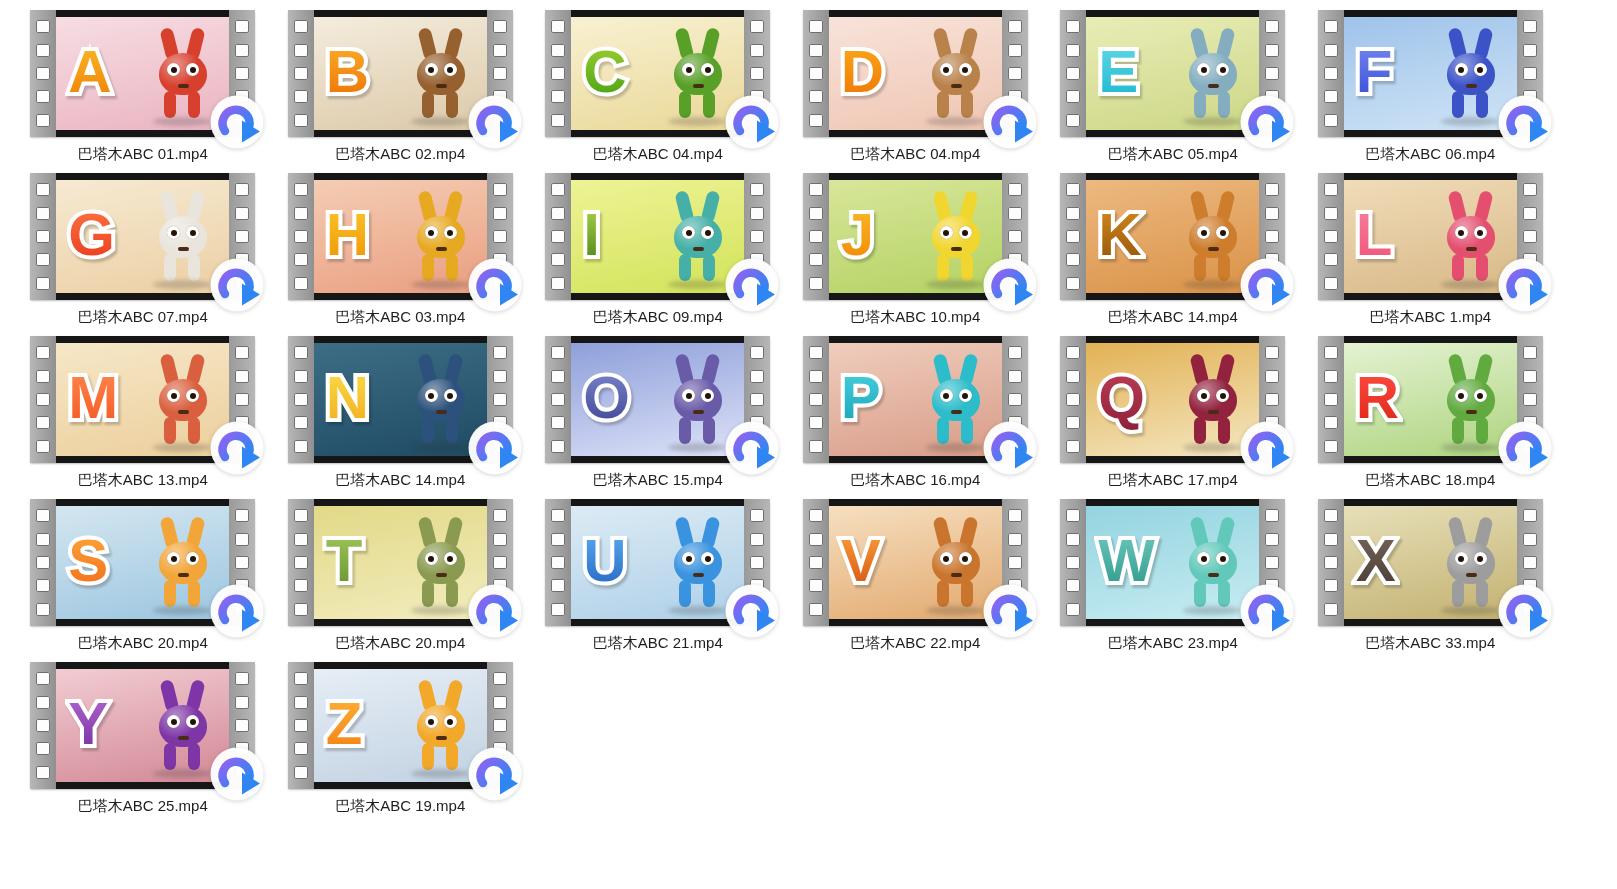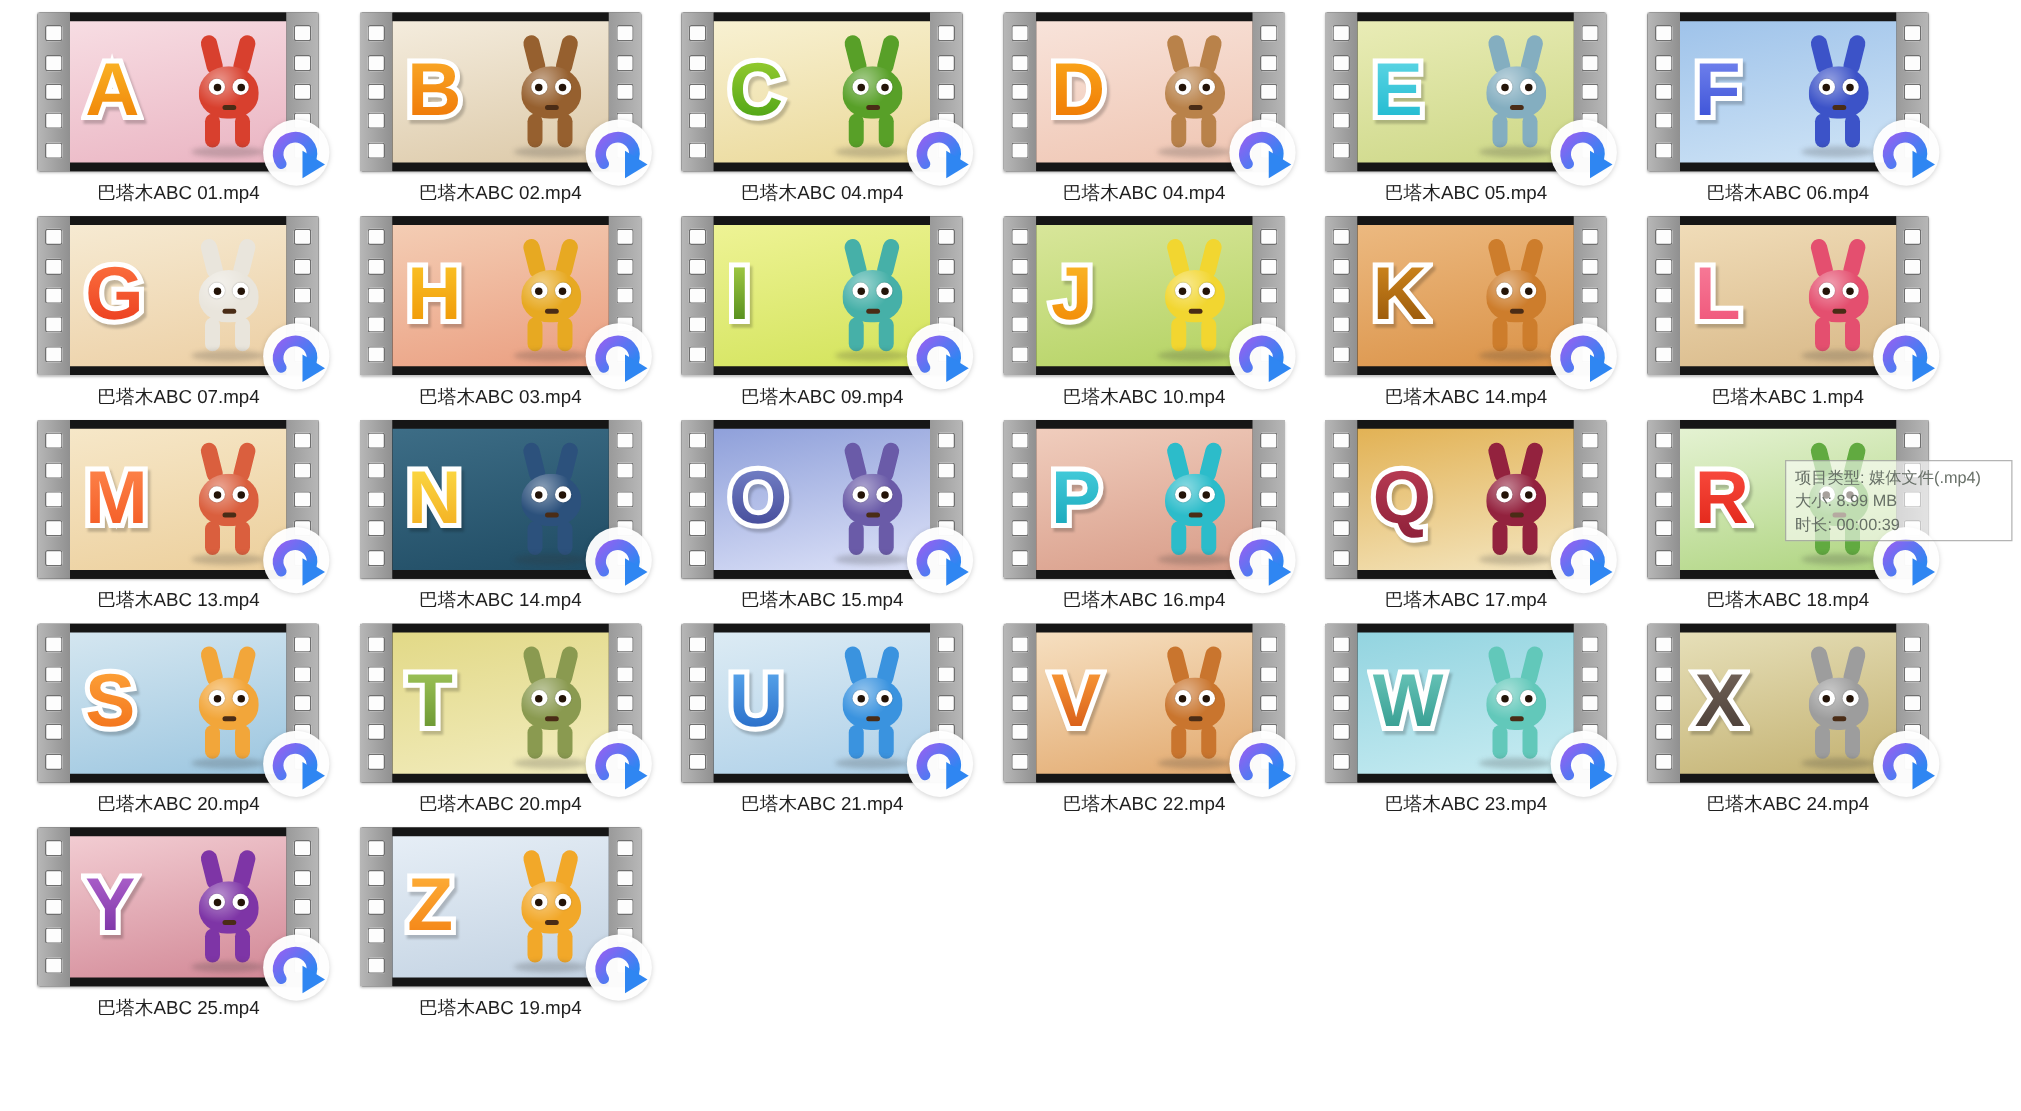--- a/index.html
+++ b/index.html
@@ -1247,21 +1247,21 @@
         <div class="hole"></div>
         <div class="hole"></div>
         <div class="hole"></div>
       </div>
       <div class="overlay-icon">
         <svg>
               <use href="#icon-circ-arrow"></use>
             </svg>
       </div>
     </div>
-    <div class="caption">巴塔木ABC 24.mp4</div>
+    <div class="caption">巴塔木ABC 33.mp4</div>
   </div>
 
   <div class="cell">
     <div class="filmstrip">
       <div class="sprockets left">
         <div class="hole"></div>
         <div class="hole"></div>
         <div class="hole"></div>
         <div class="hole"></div>
         <div class="hole"></div>
@@ -1349,18 +1349,13 @@
       <div class="overlay-icon">
         <svg>
               <use href="#icon-circ-arrow"></use>
             </svg>
       </div>
     </div>
     <div class="caption">巴塔木ABC 19.mp4</div>
   </div>
 </div>
 
-  <div class="tooltip">
-    <div>项目类型: 媒体文件(.mp4)</div>
-    <div>大小: 8.99 MB</div>
-    <div>时长: 00:00:39</div>
-  </div>
 </div>
 
 </body></html>

